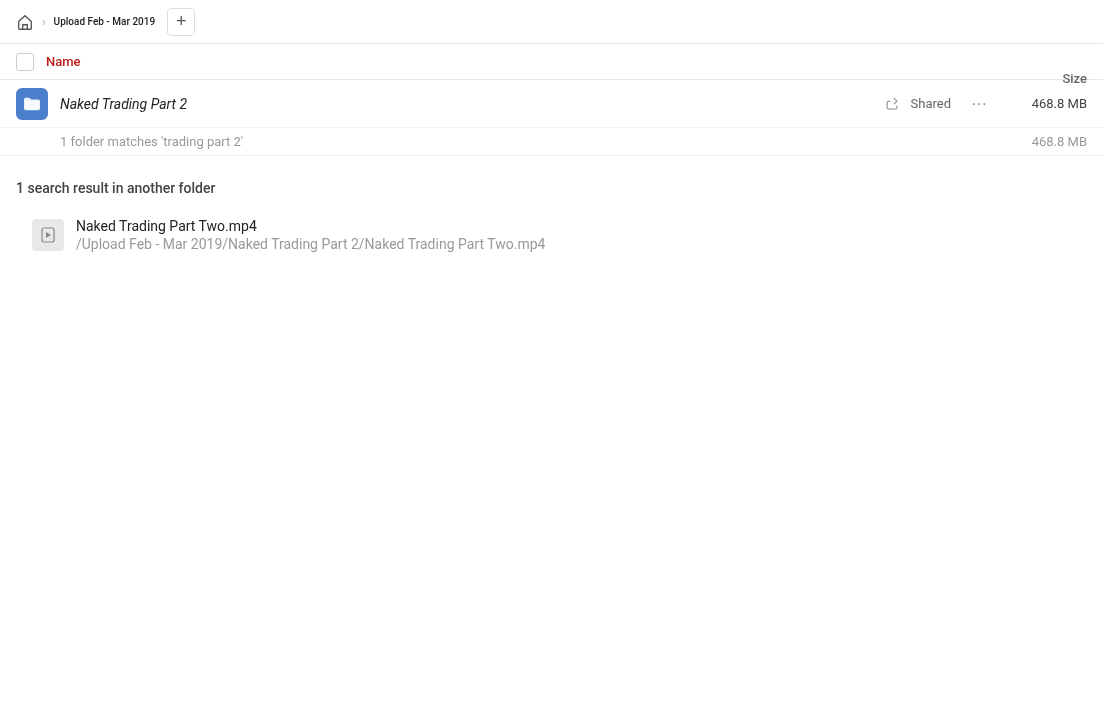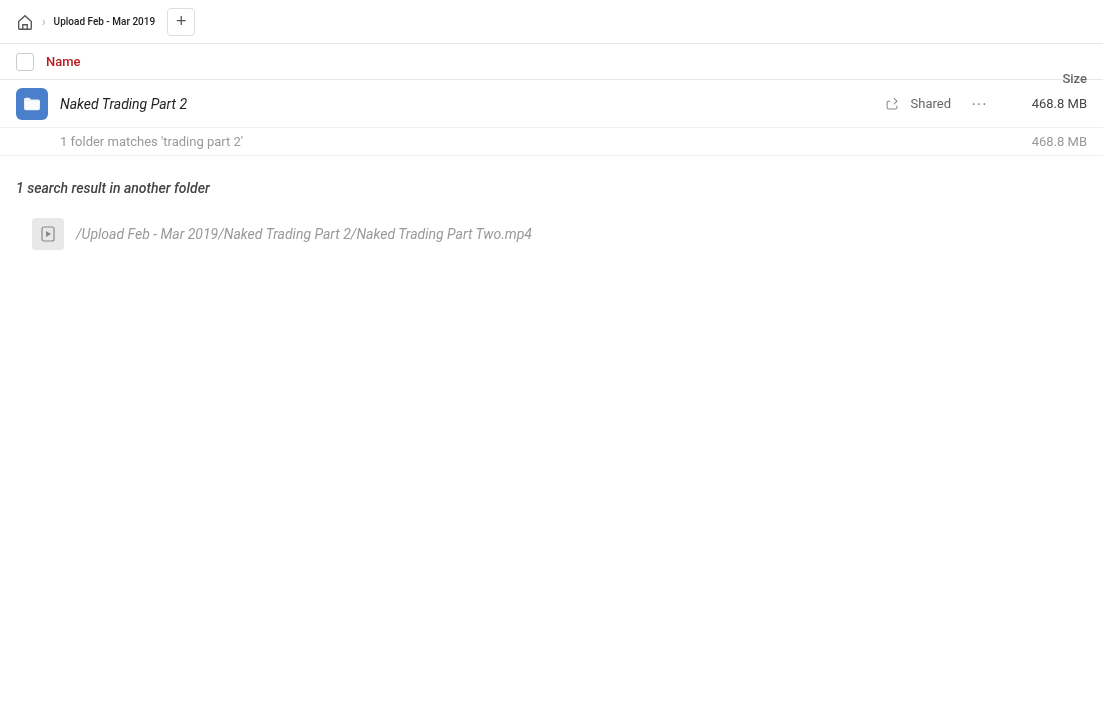--- a/index.html
+++ b/index.html
@@ -145,21 +145,20 @@
       color: #999;
     }
     .matches-size {
       font-size: 13px;
       color: #999;
     }
 
     
     .search-result-section {
       padding: 24px 16px 12px 16px;
-      font-style: italic;
     }
     .search-result-heading {
       font-size: 14px;
       font-weight: 500;
       color: #444;
       margin-bottom: 12px;
     }
 
     
     .file-row {
@@ -244,16 +243,17 @@
   <div class="search-result-heading">1 search result in another folder</div>
 
   <div class="file-row">
     <div class="file-icon-wrap">
       <svg width="14" height="16" viewBox="0 0 14 16" fill="none">
         <rect x="1" y="1" width="12" height="14" rx="2" stroke="#888" stroke-width="1.2"></rect>
         <polygon points="5,5 10,8 5,11" fill="#888"></polygon>
       </svg>
     </div>
     <div class="file-info">
+      <span class="file-name">Naked Trading Part Two.mp4</span>
       <span class="file-path">/Upload Feb - Mar 2019/Naked Trading Part 2/Naked Trading Part Two.mp4</span>
     </div>
   </div>
 </div>
 
 </body></html>

